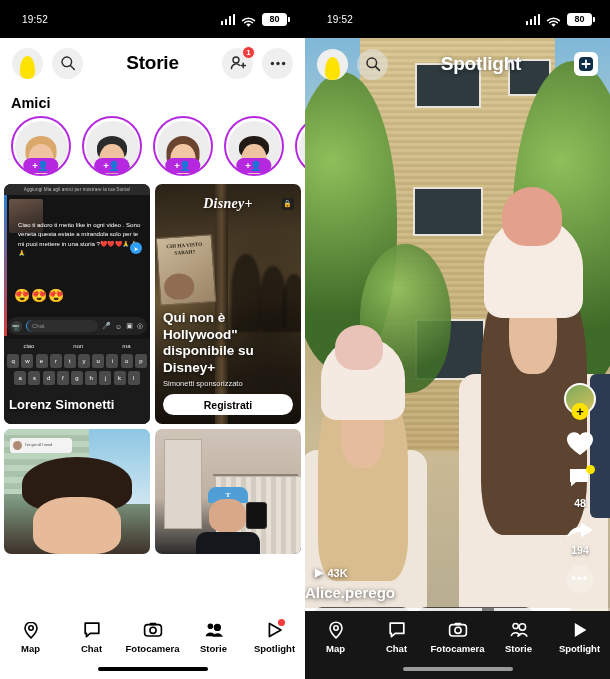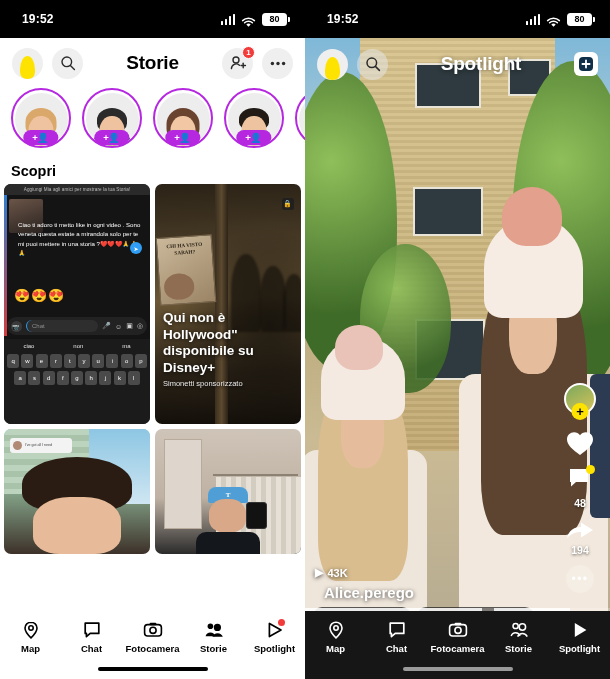--- a/index.html
+++ b/index.html
@@ -14,21 +14,21 @@
   .phone { position:relative; width:305px; height:679px; overflow:hidden; }
   .phone-left { background:#ffffff; }
   .phone-right { background:#000000; }
 
   
   .statusbar {
     height:38px; background:#000; color:#fff;
     display:flex; align-items:center; justify-content:space-between;
     padding:0 18px 0 22px; position:relative; z-index:60;
   }
-  .statusbar .clock { font-size:12px; font-weight:700; letter-spacing:.2px; }
+  .statusbar .clock { font-size:10px; font-weight:400; letter-spacing:.2px; }
   .status-icons { display:flex; align-items:center; gap:6px; }
   .sig { display:flex; align-items:flex-end; gap:1.5px; height:11px; }
   .sig i { display:block; width:2.5px; background:#fff; border-radius:.5px; }
   .sig i:nth-child(1){height:4px}.sig i:nth-child(2){height:6px}
   .sig i:nth-child(3){height:8.5px}.sig i:nth-child(4){height:11px}
   .wifi { width:15px; height:11px; position:relative; }
   .batt {
     width:25px; height:13px; border-radius:3.5px; background:#fff; color:#000;
     font-size:9px; font-weight:700; display:flex; align-items:center;
     justify-content:center; position:relative;
@@ -315,21 +315,21 @@
     font-size:12px;letter-spacing:1.5px; line-height:0;
   }
 
   
   .r-views {
     position:absolute; left:10px; bottom:100px; color:#fff; font-size:11px;
     font-weight:700; display:flex; align-items:center; gap:4px; z-index:32;
     text-shadow:0 1px 4px rgba(0,0,0,.7);
   }
   .r-user {
-    position:absolute; left:19px; bottom:78px; color:#fff; font-size:15px;
+    position:absolute; left:0; bottom:78px; color:#fff; font-size:15px;
     font-weight:700; z-index:32; text-shadow:0 1px 4px rgba(0,0,0,.7);
   }
   .chips { position:absolute; left:8px; bottom:38px; display:flex; gap:6px; z-index:32; }
   .chip {
     background:rgba(30,30,30,.72); border-radius:9px; padding:5px 9px;
     display:flex; align-items:center; gap:6px; color:#fff; cursor:pointer;
   }
   .chip .c-t1 { font-size:9.5px; font-weight:700; line-height:1.25; }
   .chip .c-t2 { font-size:8px; color:#d6d6d6; line-height:1.25; }
   .eqz { display:flex; gap:1.5px; align-items:flex-end; height:11px; }
@@ -393,20 +393,21 @@
       </div>
       <div class="circ-btn">
         <svg width="16" height="5" viewBox="0 0 16 5">
             <circle cx="2.4" cy="2.5" r="1.7" fill="#2b2b2b"></circle>
             <circle cx="8" cy="2.5" r="1.7" fill="#2b2b2b"></circle>
             <circle cx="13.6" cy="2.5" r="1.7" fill="#2b2b2b"></circle>
           </svg>
       </div>
     </div>
 
+    <div class="sec-title">Amici</div>
 
     <div class="friends-row">
       <div class="friend">
         <div class="ring">
             <div class="avatar-in">
           <div class="torso" style="background:#e9e2da"></div>
           <div class="face">
                 <div class="hair" style="width:31px;height:28px;background:#d9a86a"></div>
             <div class="skin" style="background:#f0c3a0"></div>
             <div class="eyes">
@@ -474,21 +475,20 @@
         <div class="ring">
             <div class="avatar-in">
           
           
         </div>
           </div>
 
       </div>
     </div>
 
-    <div class="sec-title">Scopri</div>
 
     <div class="grid">
 
       <div class="card c1">
         <div class="topbanner">Aggiungi Mia agli amici per mostrare la tua Storia!</div>
         <div class="leftbar"></div>
         <div class="thumb"></div>
         <div class="msg">Ciao ti adoro ti metto like in ogni video . Sono veneta questa estate a mirandola solo per te mi puoi mettere in una storia ?❤️❤️❤️🙏🙏🙏</div>
         <div class="replybtn">➤</div>
         <div class="emojis">😍😍😍</div>
@@ -523,34 +523,37 @@
             <span class="key">s</span>
             <span class="key">d</span>
             <span class="key">f</span>
             <span class="key">g</span>
             <span class="key">h</span>
             <span class="key">j</span>
             <span class="key">k</span>
             <span class="key">l</span>
           </div>
         </div>
+        <div class="namebar">Lorenz Simonetti</div>
       </div>
 
       <div class="card c2">
         <div class="sil" style="left:52%;width:30px;height:78px"></div>
         <div class="sil" style="left:72%;width:26px;height:66px"></div>
         <div class="sil" style="left:88%;width:22px;height:58px"></div>
         <div class="trunk"></div>
         <div class="poster">
           <div class="pt">CHI HA VISTO SARAH?</div>
           <div class="pf"></div>
         </div>
+        <div class="disney">Disney+</div>
         <div class="lock">🔒</div>
         <div class="adtext">Qui non è Hollywood" disponibile su Disney+</div>
         <div class="adsub">Simonetti sponsorizzato</div>
+        <div class="cta">Registrati</div>
       </div>
 
       <div class="card short c3">
         <div class="wall"></div>
           <div class="sky"></div>
         <div class="hair2"></div>
           <div class="face2"></div>
         <div class="tipbox">
           <span class="pic"></span>
           <span class="tl">I've got all I need</span>

